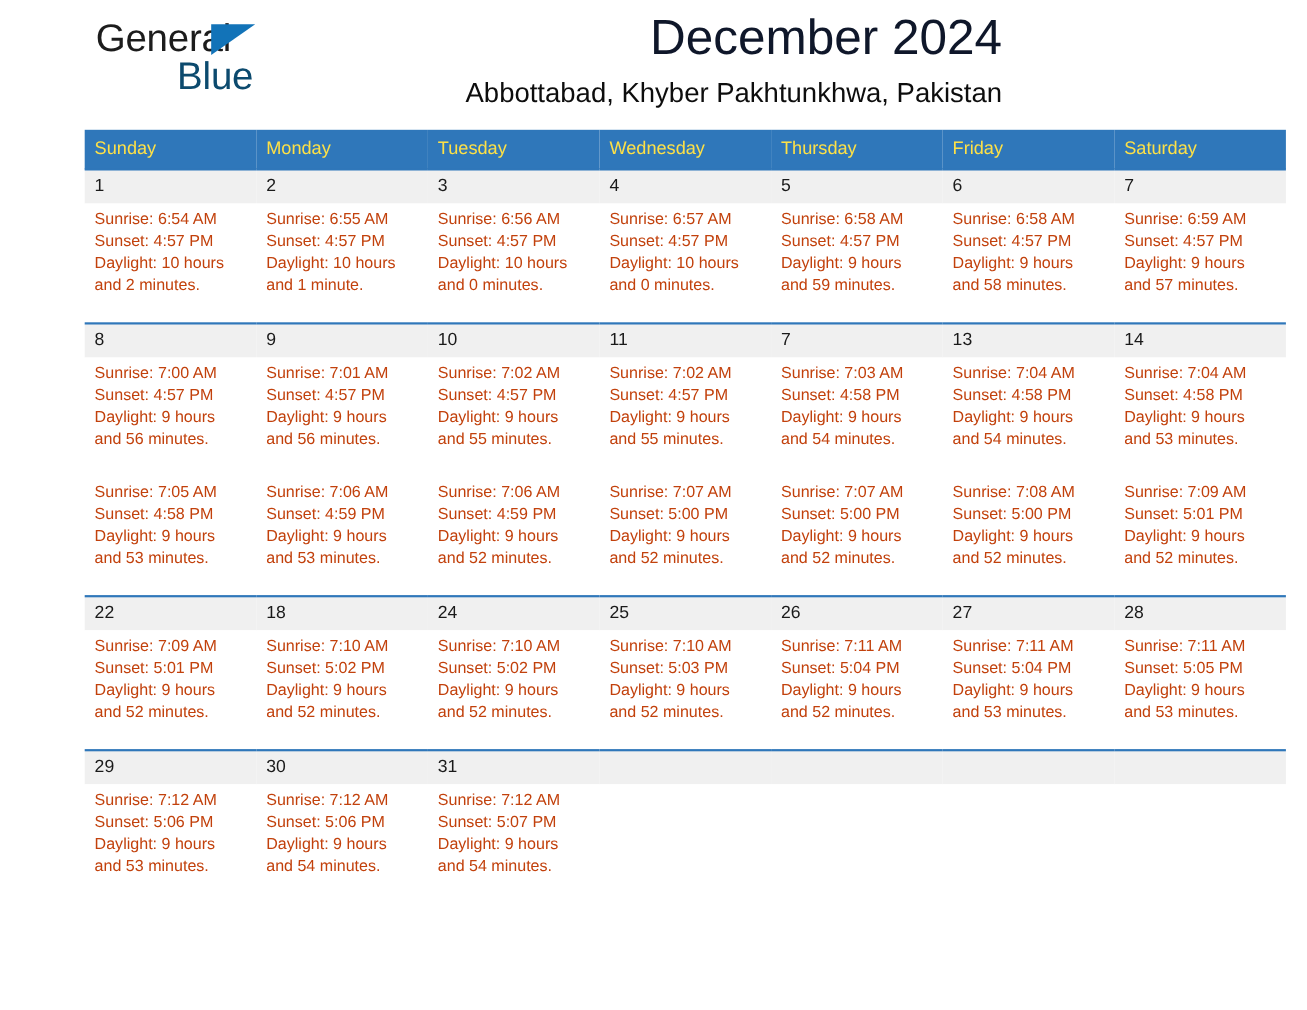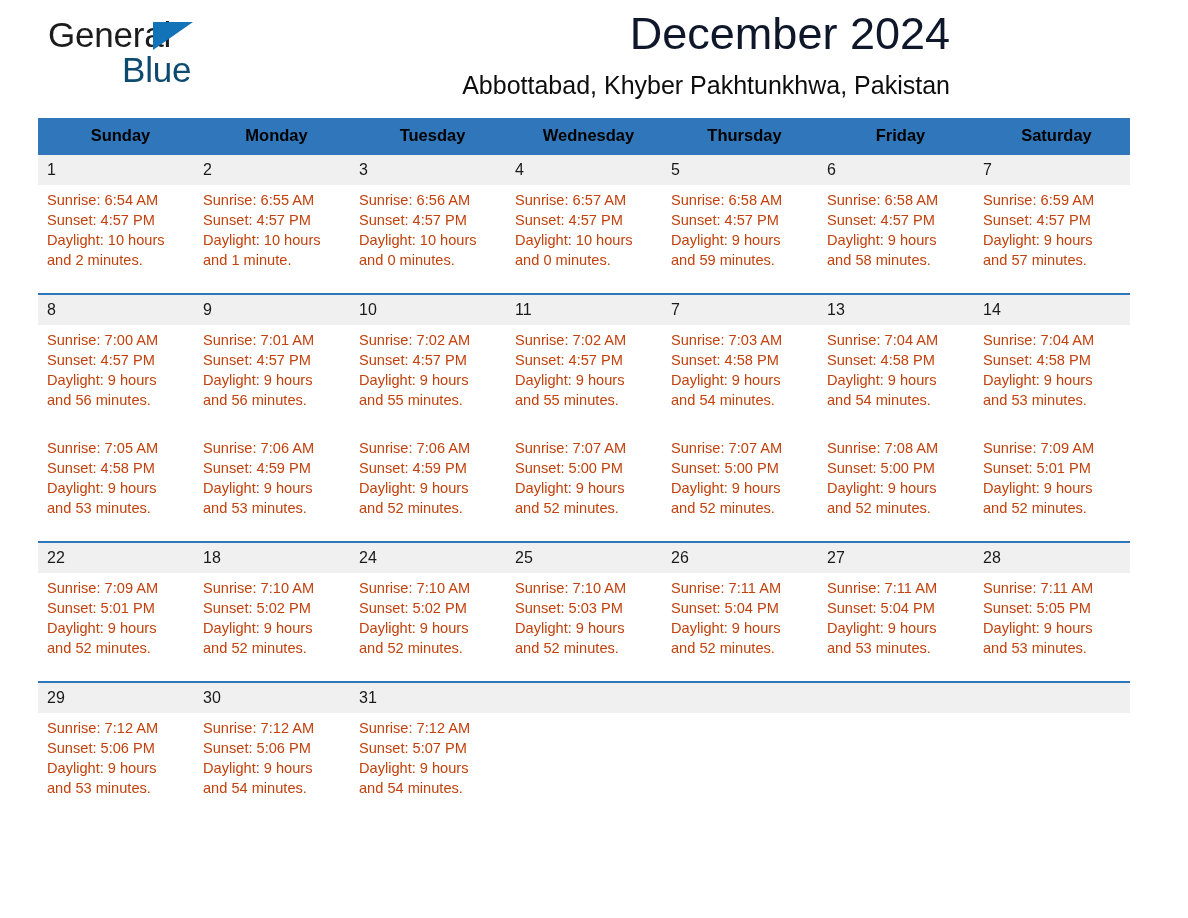--- a/index.html
+++ b/index.html
@@ -12,21 +12,21 @@
     height: 918px;
     font-family: "Liberation Sans", sans-serif;
     color: #1a1a1a;
     overflow: hidden;
   }
   .page {
     position: relative;
     width: 996px;
     height: 918px;
     box-sizing: border-box;
-    padding: 0 38px;
+    padding: 0 77px;
   }
 
   
   .masthead {
     position: relative;
     height: 118px;
   }
   .logo {
     position: absolute;
     left: 10px;
@@ -87,24 +87,24 @@
   
   .calendar {
     width: 1092px;
     border-collapse: collapse;
     table-layout: fixed;
   }
   .calendar col { width: 156px; }
 
   .dow-row th {
     background: #2f77ba;
-    color: #000000;
+    color: #fde047;
     font-size: 16.5px;
-    font-weight: bold;
-    text-align: center;
+    font-weight: normal;
+    text-align: left;
     padding: 7px 0 8px 9px;
     height: 20px;
     vertical-align: middle;
   }
 
   .daynum-row td {
     background: #f0f0f0;
     font-size: 16px;
     color: #1a1a1a;
     padding: 6px 0 6px 9px;

